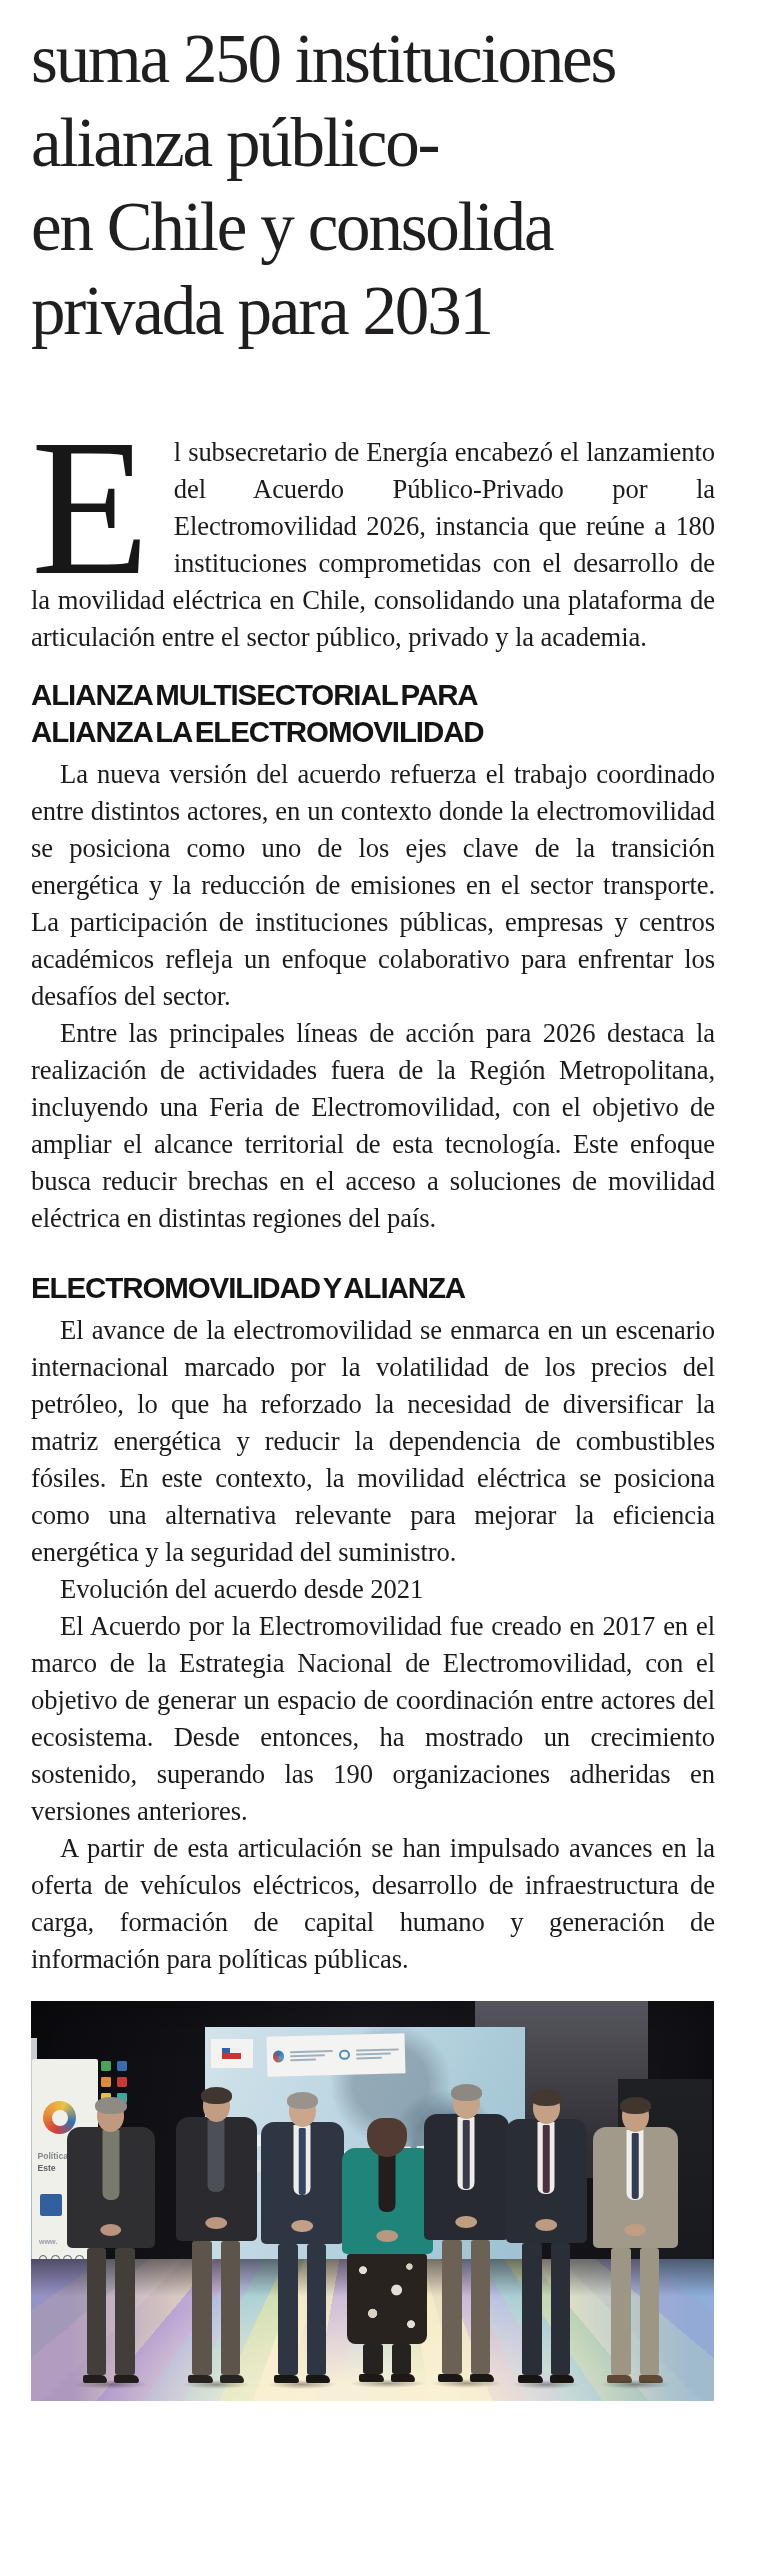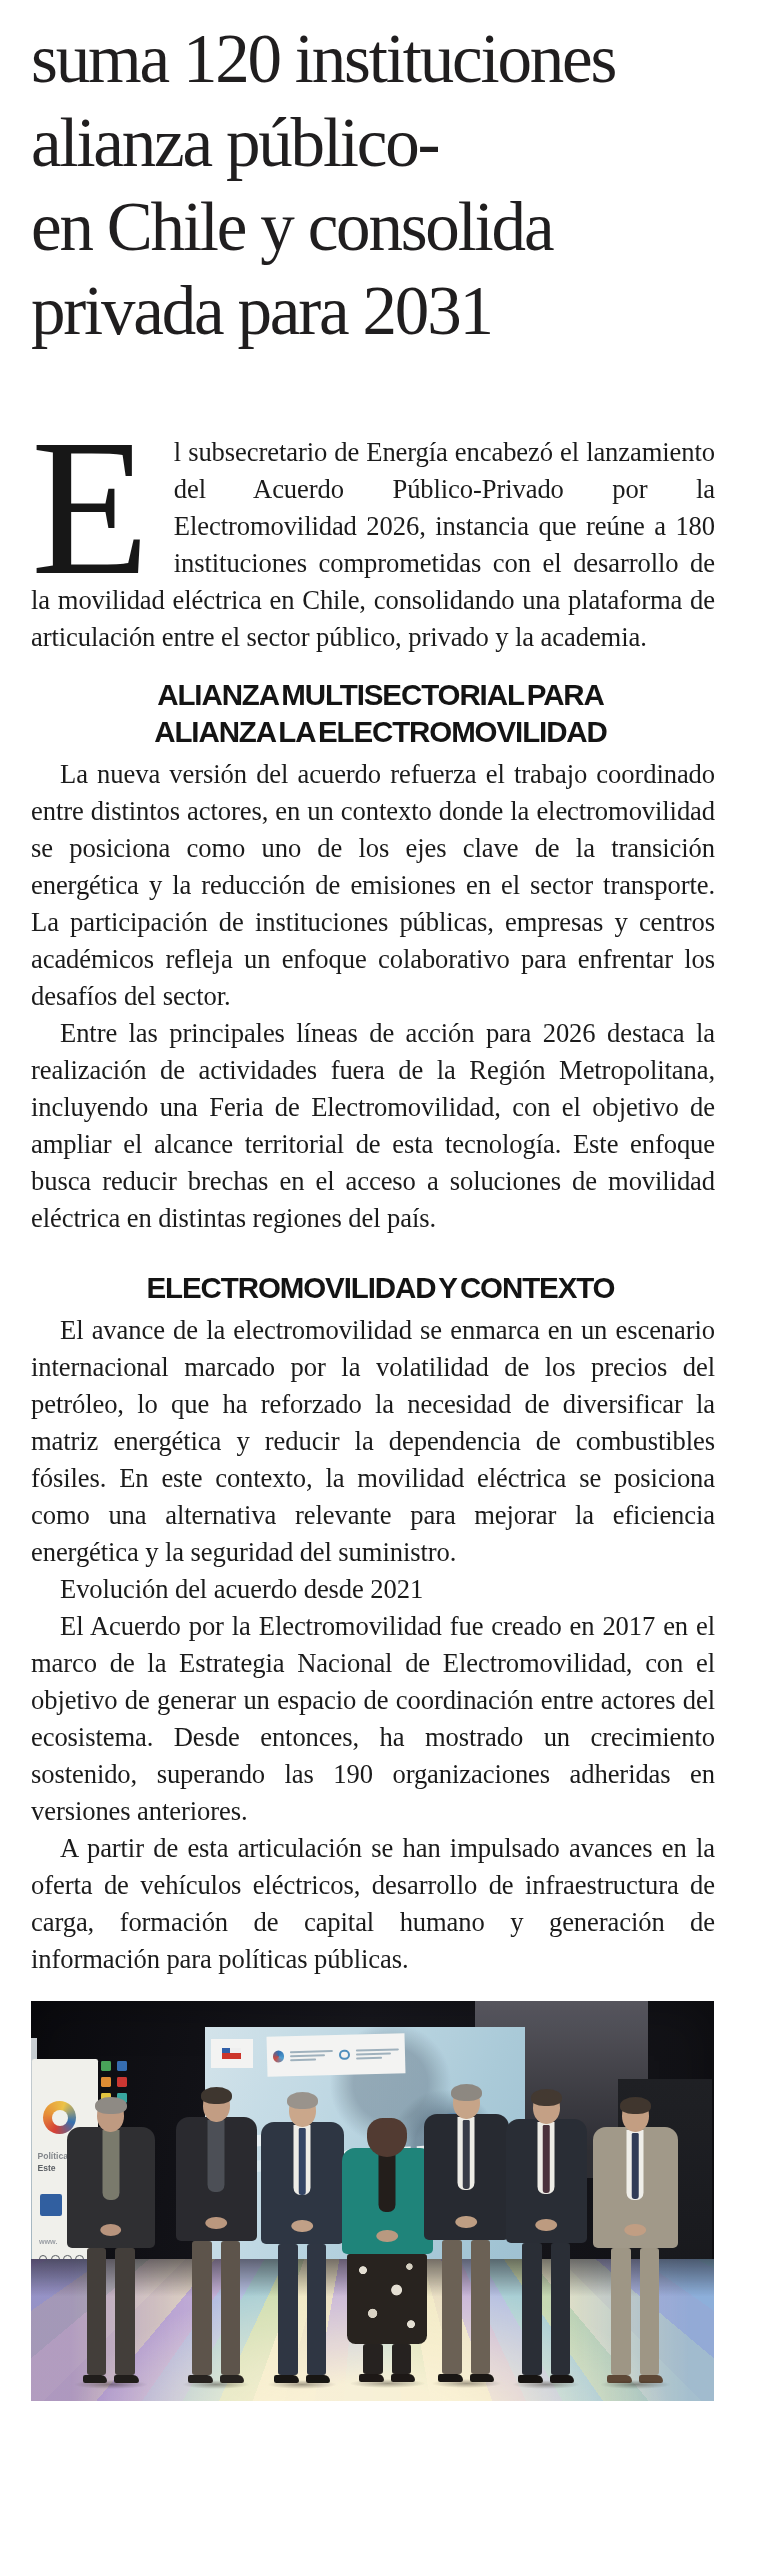--- a/index.html
+++ b/index.html
@@ -46,21 +46,20 @@
   
   h2.sechead{
     margin:20px 32px 5.8px 31px;
     font-family:"Liberation Sans", sans-serif;
     font-weight:700;
     font-size:29.5px;
     line-height:37px;
     letter-spacing:-1.1px;
     word-spacing:-3.6px;
     color:#141414;
-    text-align:center;
   }
   h2.sechead.second{margin-top:32px;}
   h2.sechead span{display:block;}
   
   figure.photo{
     margin:23px 0 0 31px;
     position:relative;
     width:683px;
     height:400px;
     background:linear-gradient(100deg,#0b0b0f 0%,#17171d 45%,#101014 100%);
@@ -156,37 +155,37 @@
   .leg{width:19.4px;border-radius:2.9px;height:100%;}
   .feet{display:flex;gap:7.2px;height:8.6px;margin-top:0.7px;flex:none;}
   .shoe{width:24.4px;height:8px;border-radius:2.2px 5.8px 2.2px 2.2px;}
 </style>
 </head>
 <body>
 
 <div class="page">
 
   <h1 class="headline">
-    <span class="hl">suma 120 instituciones</span>
+    <span class="hl">suma 250 instituciones</span>
     <span class="hl">alianza público-</span>
     <span class="hl">en Chile y consolida</span>
     <span class="hl">privada para 2031</span>
   </h1>
 
   <p class="bodytext lead"><span class="dropcap">E</span><span>l subsecretario de Energía encabezó el lanzamiento del Acuerdo Público-Privado por la Electromovilidad 2026, instancia que reúne a 180 instituciones comprometidas con el desarrollo de la movilidad eléctrica en Chile, consolidando una plataforma de articulación entre el sector público, privado y la academia.</span></p>
 
   <h2 class="sechead">
     <span>ALIANZA MULTISECTORIAL PARA</span>
     <span>ALIANZA LA ELECTROMOVILIDAD</span>
   </h2>
   <p class="bodytext">La nueva versión del acuerdo refuerza el trabajo coordinado entre distintos actores, en un contexto donde la electromovilidad se posiciona como uno de los ejes clave de la transición energética y la reducción de emisiones en el sector transporte. La participación de instituciones públicas, empresas y centros académicos refleja un enfoque colaborativo para enfrentar los desafíos del sector.</p>
   <p class="bodytext">Entre las principales líneas de acción para 2026 destaca la realización de actividades fuera de la Región Metropolitana, incluyendo una Feria de Electromovilidad, con el objetivo de ampliar el alcance territorial de esta tecnología. Este enfoque busca reducir brechas en el acceso a soluciones de movilidad eléctrica en distintas regiones del país.</p>
 
   <h2 class="sechead second">
-    <span>ELECTROMOVILIDAD Y CONTEXTO</span>
+    <span>ELECTROMOVILIDAD Y ALIANZA</span>
   </h2>
   <p class="bodytext">El avance de la electromovilidad se enmarca en un escenario internacional marcado por la volatilidad de los precios del petróleo, lo que ha reforzado la necesidad de diversificar la matriz energética y reducir la dependencia de combustibles fósiles. En este contexto, la movilidad eléctrica se posiciona como una alternativa relevante para mejorar la eficiencia energética y la seguridad del suministro.</p>
   <p class="bodytext">Evolución del acuerdo desde 2021</p>
   <p class="bodytext">El Acuerdo por la Electromovilidad fue creado en 2017 en el marco de la Estrategia Nacional de Electromovilidad, con el objetivo de generar un espacio de coordinación entre actores del ecosistema. Desde entonces, ha mostrado un crecimiento sostenido, superando las 190 organizaciones adheridas en versiones anteriores.</p>
   <p class="bodytext">A partir de esta articulación se han impulsado avances en la oferta de vehículos eléctricos, desarrollo de infraestructura de carga, formación de capital humano y generación de información para políticas públicas.</p>
 
   <figure class="photo">
     <div class="ph-inner">
 
       <div class="ph-wall"></div>

